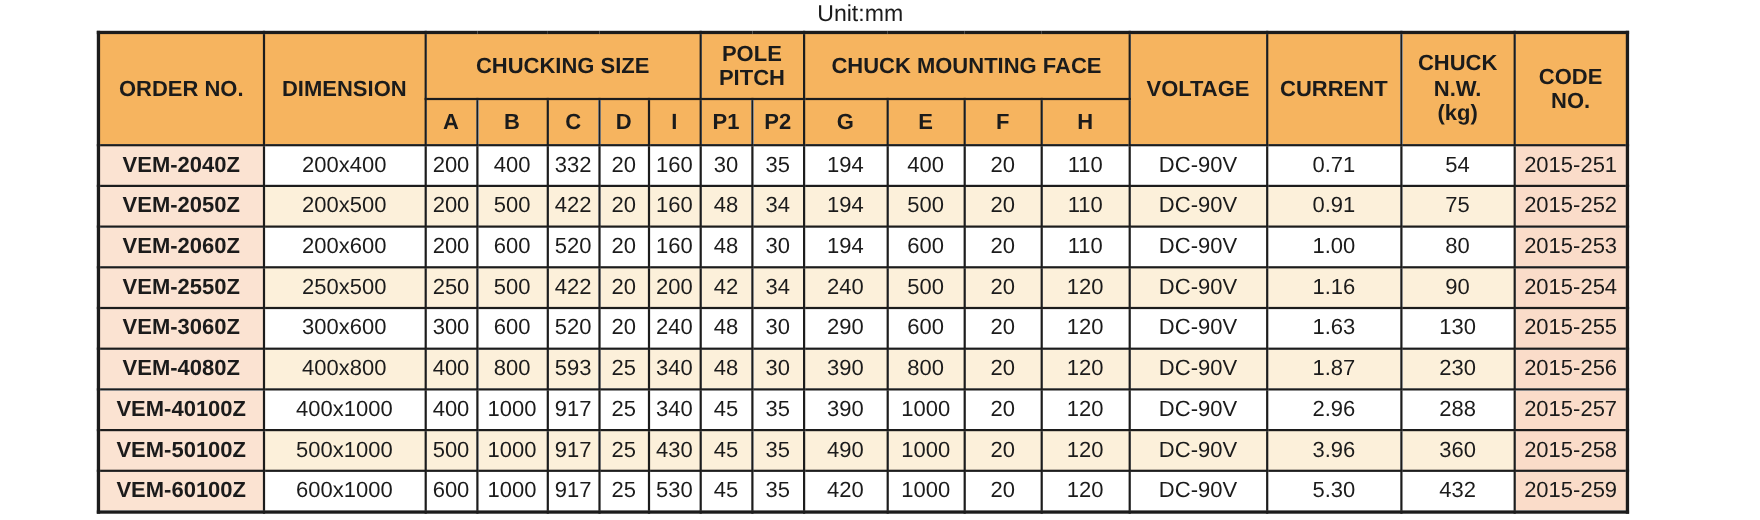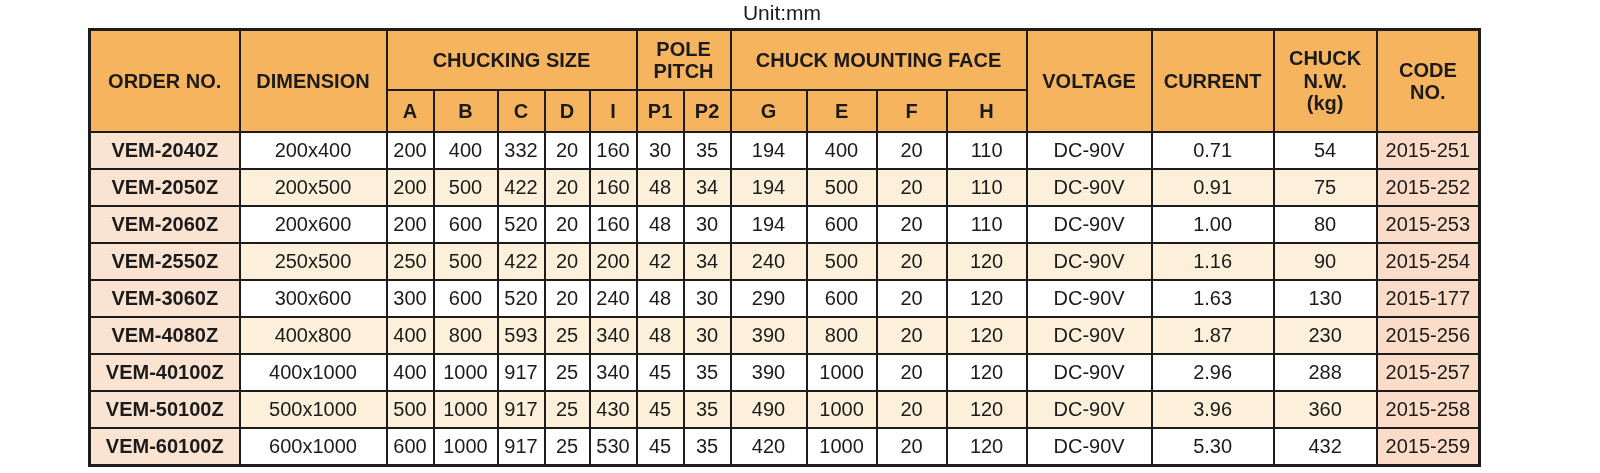--- a/index.html
+++ b/index.html
@@ -207,21 +207,21 @@
     <td>240</td>
     <td>48</td>
     <td>30</td>
     <td>290</td>
     <td>600</td>
     <td>20</td>
     <td>120</td>
     <td>DC-90V</td>
     <td>1.63</td>
     <td>130</td>
-    <td class="pink-code">2015-177</td>
+    <td class="pink-code">2015-255</td>
   </tr>
       <tr class="alt">
     <td class="pink-order">VEM-4080Z</td>
     <td>400x800</td>
     <td>400</td>
     <td>800</td>
     <td>593</td>
     <td>25</td>
     <td>340</td>
     <td>48</td>

